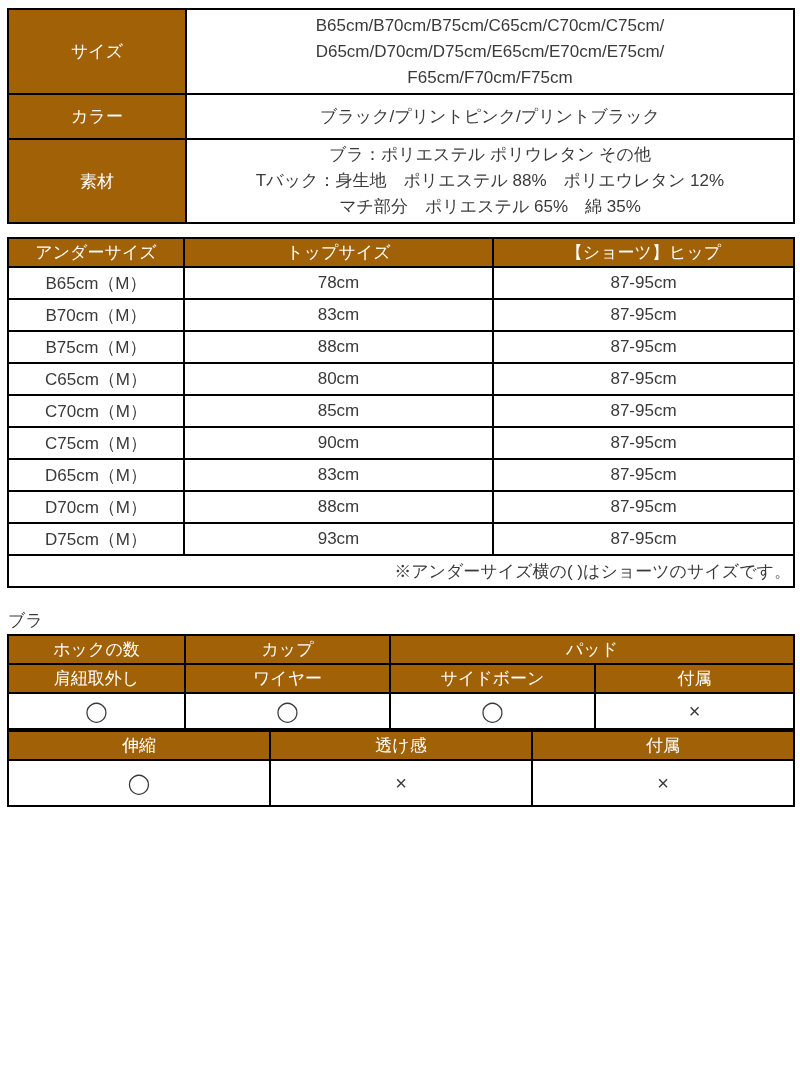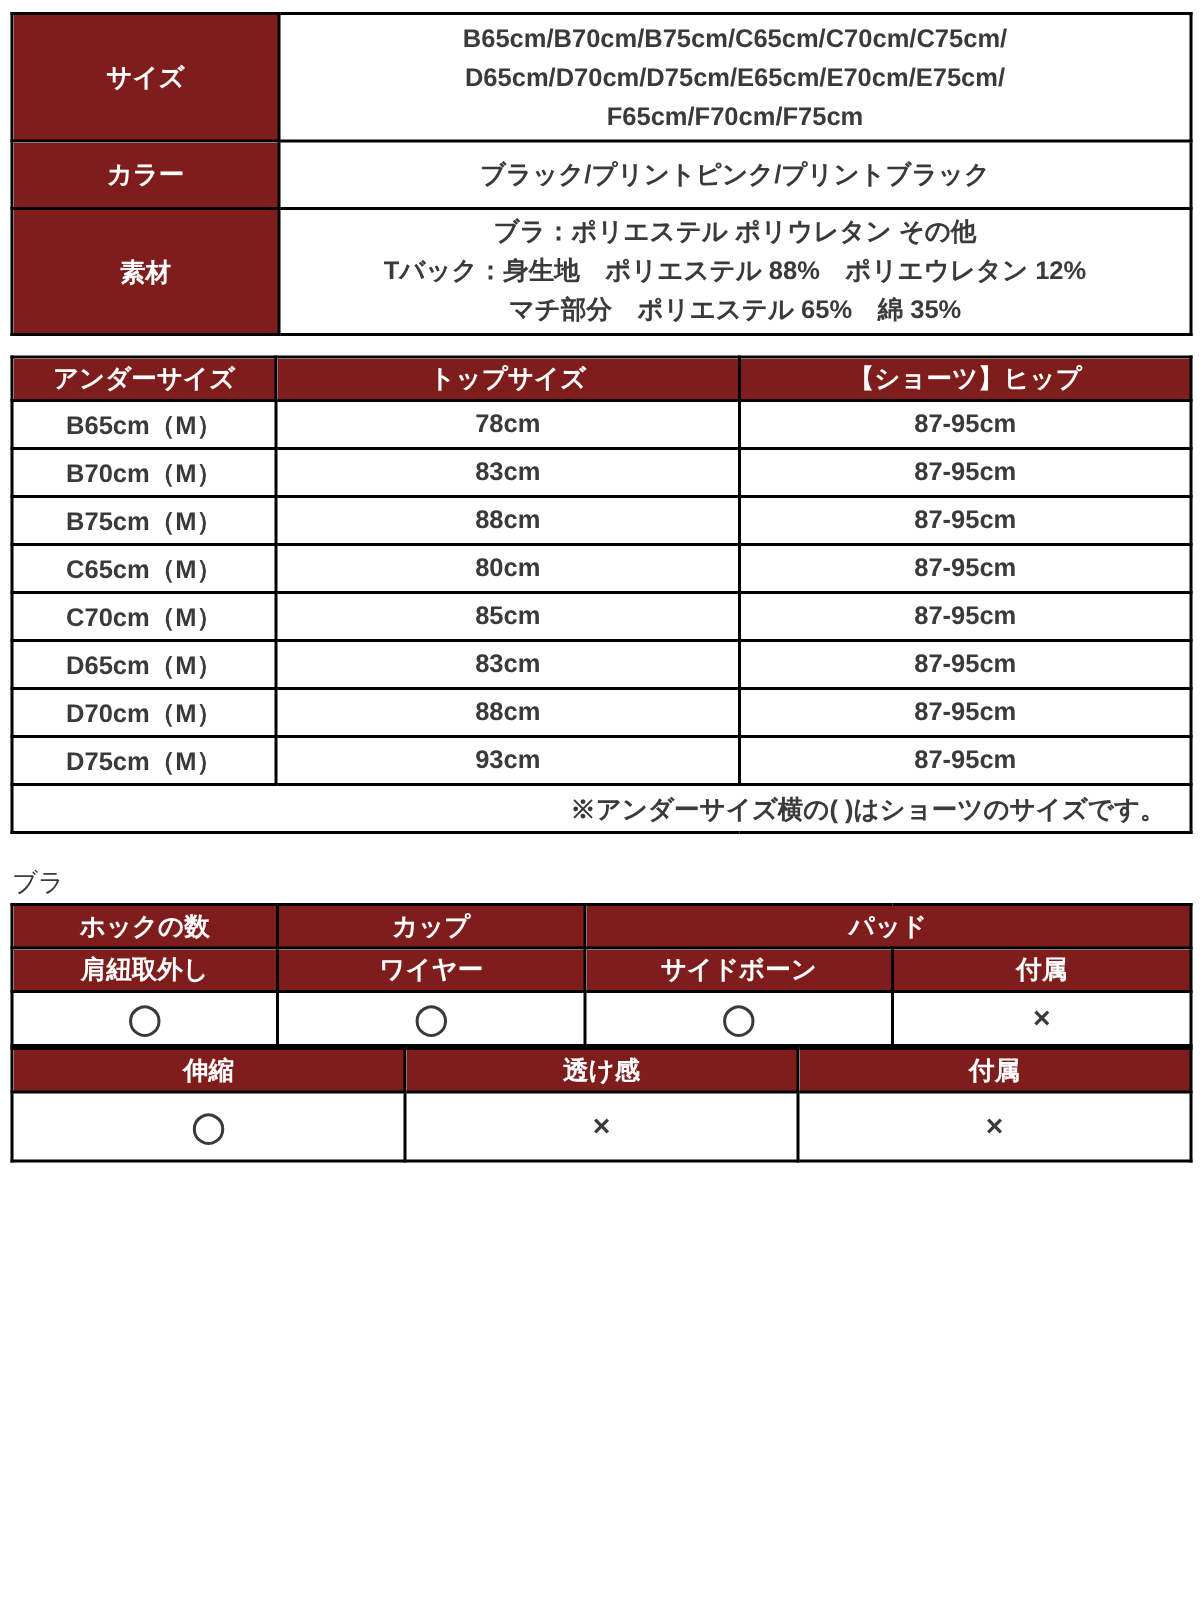--- a/index.html
+++ b/index.html
@@ -13,26 +13,26 @@
   .page { padding: 8px 7px 0 7px; }
   table {
     border-collapse: collapse;
     width: 786px;
     table-layout: fixed;
   }
   th, td {
     border: 2px solid #000000;
     text-align: center;
     vertical-align: middle;
-    font-weight: bold;
+    font-weight: normal;
     font-size: 17px;
-    padding: 2px 16px;
+    padding: 2px 2px;
     overflow: hidden;
   }
-  .dark { background: #7f1d1d; color: #ffffff; margin-left: 42px; }
+  .dark { background: #a16207; color: #ffffff; margin-left: 42px; }
   .spec-table td .line { line-height: 26px; }
   .size-table { margin-top: 13px; }
   .note-cell { text-align: right; padding-left: 5px; }
   .section-label {
     font-size: 17px;
     color: #3a3a3a;
     margin: 23px 0 3px 1px;
     line-height: 20px;
   }
   .sym { font-size: 20px; }
@@ -108,20 +108,25 @@
         <td>C65cm（M）</td>
         <td>80cm</td>
         <td>87-95cm</td>
       </tr>
       <tr class="h33">
         <td>C70cm（M）</td>
         <td>85cm</td>
         <td>87-95cm</td>
       </tr>
       <tr class="h33">
+        <td>C75cm（M）</td>
+        <td>90cm</td>
+        <td>87-95cm</td>
+      </tr>
+      <tr class="h33">
         <td>D65cm（M）</td>
         <td>83cm</td>
         <td>87-95cm</td>
       </tr>
       <tr class="h33">
         <td>D70cm（M）</td>
         <td>88cm</td>
         <td>87-95cm</td>
       </tr>
       <tr class="h33">

